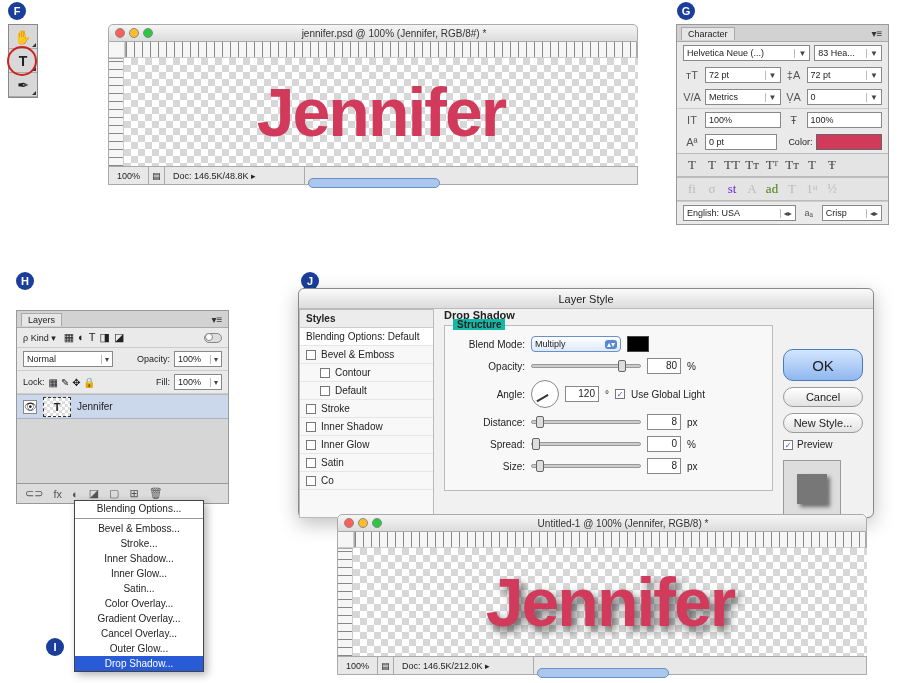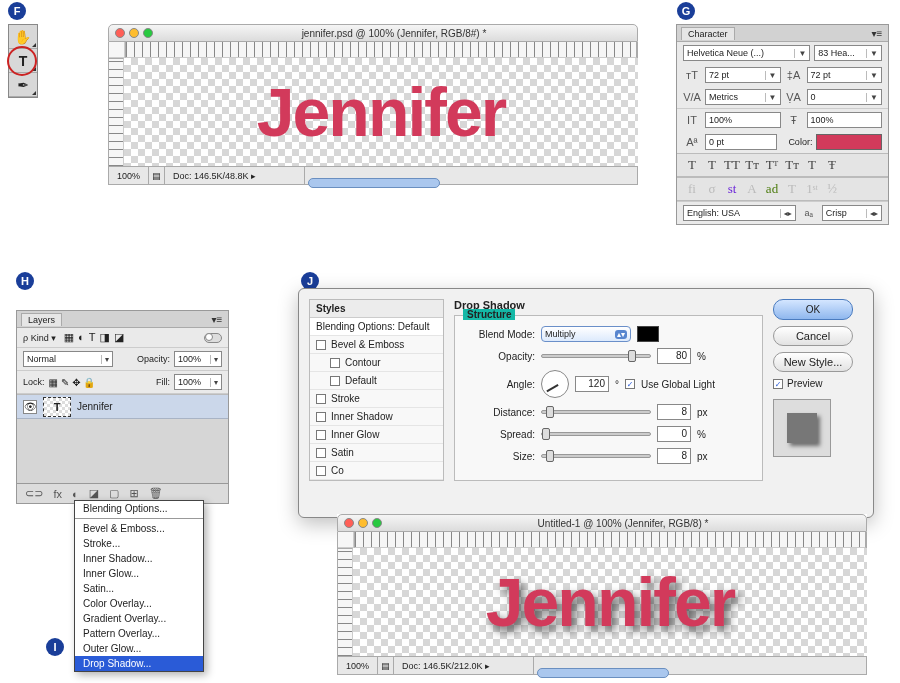--- a/index.html
+++ b/index.html
@@ -40,44 +40,44 @@
   .scrollthumb { position:absolute; left:2px; top:2px; height:10px; width:40%; background:#aac7ee; border:1px solid #6a8fc0; border-radius:7px;}
   
   
   .layerslist { background:#e4e4e4; border-top:1px solid #bbb;}
   .layerrow { height:24px; display:flex; align-items:center; gap:6px; padding:0 6px; background:#cbd7ea; border-bottom:1px solid #a8b3c5;}
   .eye { width:14px; height:14px; border:1px solid #888; background:#fff; font-size:10px; text-align:center; line-height:12px;}
   .thumb { width:28px; height:20px; background:repeating-conic-gradient(#ddd 0 25%,#fff 0 50%) 0 0/6px 6px; border:1px dashed #333; position:relative;}
   .thumb::after{content:"T"; position:absolute; inset:0; display:flex;align-items:center;justify-content:center; font-weight:bold; font-size:11px;}
   .layerfoot { height:20px; border-top:1px solid #999; background:#dcdcdc; display:flex; align-items:center; gap:10px; padding:0 8px; font-size:11px; color:#555;}
   .fxmenu { position:absolute; background:#fff; border:1px solid #444; box-shadow:3px 3px 8px rgba(0,0,0,.3); width:130px; font-size:10px;}
-  .fxmenu div{ padding:2px 8px; }
+  .fxmenu div{ padding:2px 8px;text-align:center; }
   .fxmenu .sep{ border-top:1px solid #999; margin:2px 0; padding:0; height:0;}
   .fxmenu .hl{ background:#2a5bd7; color:#fff;}
   
   
   .dlg { position:absolute; border:1px solid #888; border-radius:6px; background:#f1f1f1; box-shadow:0 6px 20px rgba(0,0,0,.25);}
   .dlg .dtitle{ height:20px; border-bottom:1px solid #bbb; border-top-left-radius:6px;border-top-right-radius:6px; background:linear-gradient(#fafafa,#dcdcdc); display:flex; align-items:center; justify-content:center; font-size:11px;}
-  .dlgbody{ display:flex; padding:10px; gap:10px;}
+  .dlgbody{ display:flex; gap:10px;}
   .styleslist{ width:135px; border:1px solid #bbb; background:#f8f8f8; font-size:10px;}
   .styleslist .hdr { background:#ececec; padding:3px 6px; border-bottom:1px solid #ccc; font-weight:bold;}
   .styleslist .itm { padding:3px 6px; border-bottom:1px solid #e5e5e5; display:flex; align-items:center; gap:5px;}
   .styleslist .sub { padding-left:20px;text-align:center;}
   .chk { width:10px;height:10px;border:1px solid #777;background:#fff; font-size:8px; text-align:center; line-height:9px;}
   .fs { border:1px solid #bbb; padding:4px 10px 10px; position:relative; background:#f8f8f8;}
   .fs-legend { position:absolute; top:-7px; left:8px; background:#14b8a6; padding:0 4px; font-size:10px; font-weight:bold;}
   .fldrow { display:flex; align-items:center; gap:6px; margin:6px 0;}
   .lbl { width:70px; text-align:right; font-size:10px;}
   .slider { flex:0 0 110px; height:4px; background:#ccc; border:1px solid #999; position:relative; border-radius:2px;}
   .slider .knob { position:absolute; top:-5px; width:8px; height:12px; background:#ddd; border:1px solid #666; border-radius:2px;}
   .numbox { width:34px; height:16px; border:1px solid #888; background:#fff; font-size:10px; text-align:right; padding:0 3px; line-height:14px;}
   .unit{font-size:10px;}
   .anglectl { width:28px; height:28px; border:1px solid #888; border-radius:50%; background:#fff; position:relative;}
   .anglectl::after{content:""; position:absolute; width:13px; height:1.5px; background:#333; top:13px; left:3px; transform-origin:right center; transform:rotate(-30deg);}
-  .aquabtn { width:80px; height:21px; border:1px solid #4a7bbf; border-radius:10px; background:linear-gradient(#d4e6ff,#8fb7ee); font-size:10px; display:flex;align-items:center;justify-content:center; margin-bottom:6px;}
+  .aquabtn { width:80px; height:32px; border:1px solid #4a7bbf; border-radius:10px; background:linear-gradient(#d4e6ff,#8fb7ee); font-size:15px; display:flex;align-items:center;justify-content:center; margin-bottom:6px;margin-top:40px;}
   .greybtn { width:80px; height:20px; border:1px solid #999; border-radius:10px; background:linear-gradient(#fff,#e2e2e2); font-size:11px; display:flex;align-items:center;justify-content:center; margin-bottom:6px;}
   .prevbox { width:58px; height:58px; border:1px solid #999; background:#ddd; margin-top:10px; display:flex; align-items:center; justify-content:center;}
   .prevbox .sq { width:30px;height:30px;background:#777; box-shadow:3px 3px 4px rgba(0,0,0,.5);}
   .shadow-txt { filter: drop-shadow(4px 5px 5px rgba(0,0,0,.6));}
 </style>
 </head>
 <body>
 
 <div class="badge" style="left:8px;top:2px">F</div>
 
@@ -275,28 +275,29 @@
 <div class="fxmenu" style="left:74px; top:500px;" id="fxmenu">
     <div>Blending Options...</div>
     <div class="sep"></div>
     <div>Bevel &amp; Emboss...</div>
     <div>Stroke...</div>
     <div>Inner Shadow...</div>
     <div>Inner Glow...</div>
     <div>Satin...</div>
     <div>Color Overlay...</div>
     <div>Gradient Overlay...</div>
-    <div>Pattern Overlay...</div>
+    <div>Cancel Overlay...</div>
     <div>Outer Glow...</div>
     <div class="hl">Drop Shadow...</div>
   </div>
 <div class="badge" style="left:46px;top:638px">I</div>
 
 <div class="badge" style="left:301px;top:272px">J</div>
 <div class="dlg" style="left:298px; top:288px; width:576px; height:230px;">
+  <div class="dtitle">Layer Style</div>
   <div class="dlgbody">
     <div class="styleslist">
       <div class="hdr">Styles</div>
       <div class="itm" style="background:#fff">Blending Options: Default</div>
       <div id="styleitems">
           <div class="itm">
             <span class="chk"></span>
             <span>Bevel &amp; Emboss</span>
           </div>
           <div class="itm sub">

